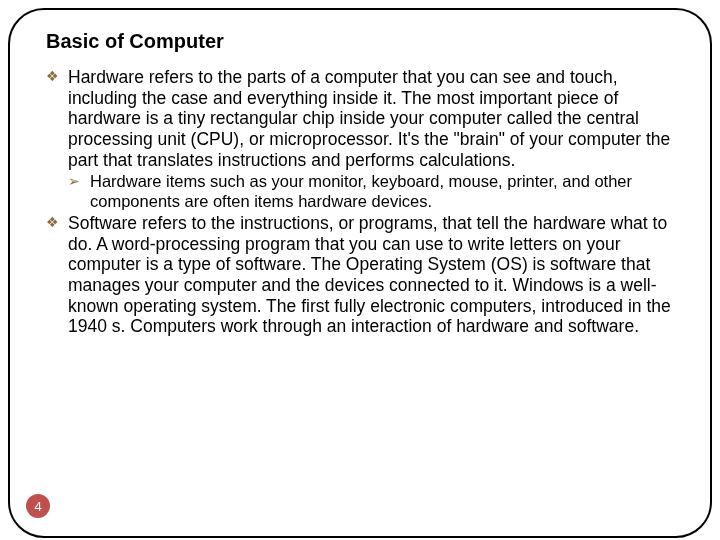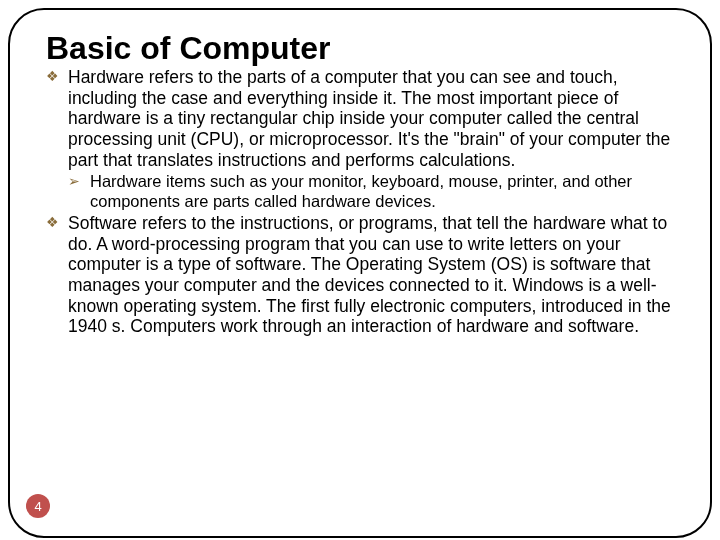--- a/index.html
+++ b/index.html
@@ -15,23 +15,24 @@
     position: absolute;
     top: 8px;
     left: 8px;
     right: 8px;
     bottom: 2px;
     border: 2px solid #000;
     border-radius: 36px;
     padding: 20px 36px 10px 36px;
   }
   .title {
-    font-size: 32px;
+    font-size: 20px;
     font-weight: bold;
     color: #000;
+    margin-bottom: 14px;
   }
   .content {
     font-size: 17.5px;
     line-height: 1.18;
     color: #000;
   }
   .b1 {
     margin-left: 0px;
     position: relative;
     padding-left: 22px;
@@ -83,21 +84,21 @@
 
   <div class="content">
 
     <div class="b1">
       <span class="bullet">❖</span>
       <span class="bold">Hardware</span><span> refers to the parts of a computer that you can see and touch, including the case and everything inside it. The most important piece of hardware is a tiny rectangular chip inside your computer called the central processing unit (CPU), or microprocessor. It's the "brain" of your computer the part that translates instructions and performs calculations.</span>
     </div>
 
     <div class="b2">
       <span class="bullet">➢</span>
-      <span class="bold">Hardware</span><span> items such as your monitor, keyboard, mouse, printer, and other components are parts called hardware devices.</span>
+      <span class="bold">Hardware</span><span> items such as your monitor, keyboard, mouse, printer, and other components are often items hardware devices.</span>
     </div>
 
     <div class="b1">
       <span class="bullet">❖</span>
       <span class="bold">Software</span><span> refers to the instructions, or programs, that tell the hardware what to do. A word-processing program that you can use to write letters on your computer is a type of software. The Operating System (OS) is software that manages your computer and the devices connected to it. Windows is a well-known operating system. The first fully electronic computers, introduced in the 1940 s. Computers work through an interaction of hardware and software.</span>
     </div>
 
   </div>
 
 </div>

